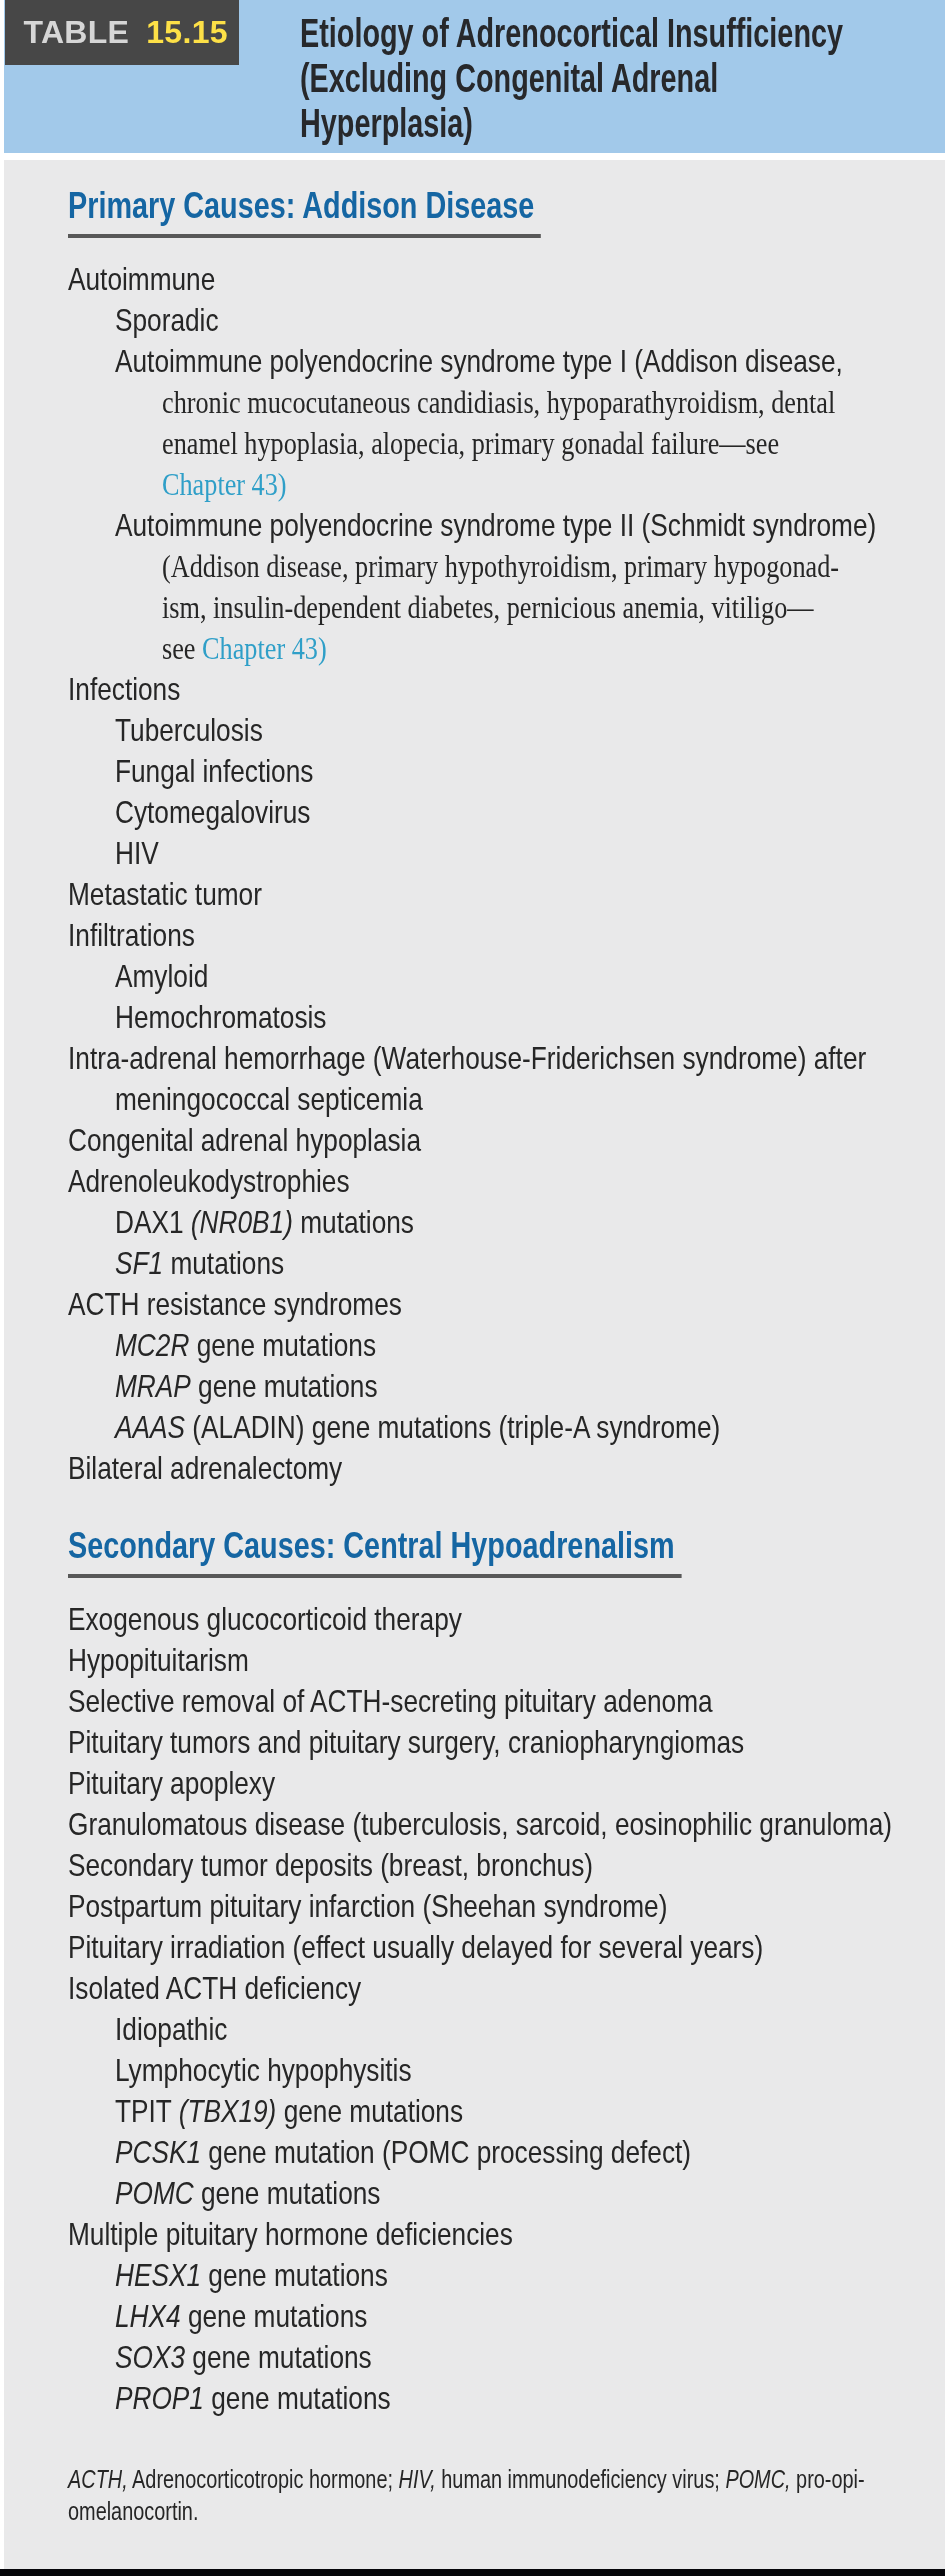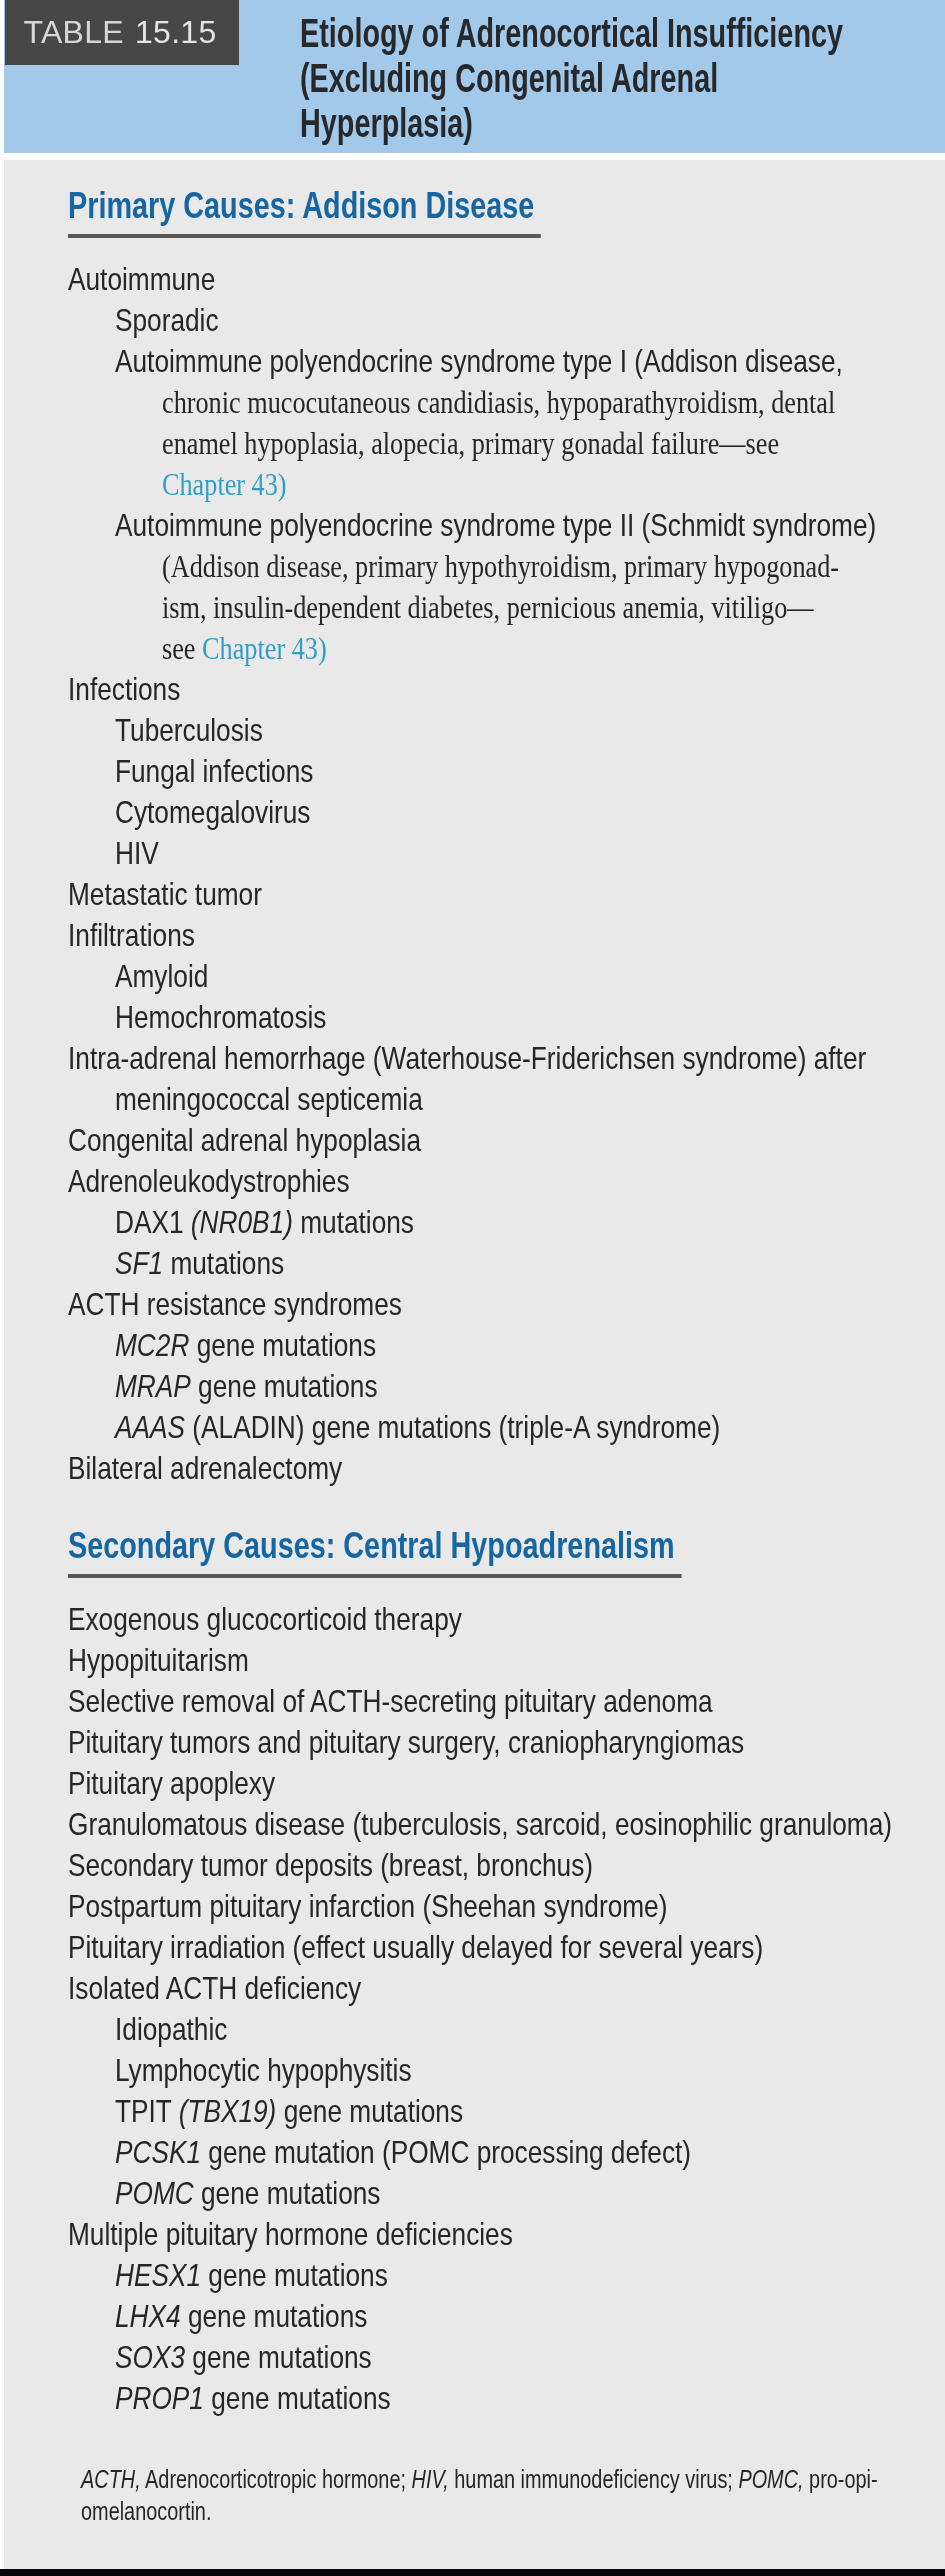--- a/index.html
+++ b/index.html
@@ -4,25 +4,25 @@
 <style>
   html,body{margin:0;padding:0;}
   body{
     width:945px;height:2576px;background:#ffffff;overflow:hidden;
     font-family:"Liberation Sans", sans-serif;
     -webkit-font-smoothing:antialiased;
   }
   .header{margin-left:4.1px;height:153px;background:#a2c9ea;position:relative;}
   .label-box{
     position:absolute;left:1.4px;top:0;width:234px;height:65px;background:#474747;
-    display:flex;align-items:center;box-sizing:border-box;padding-left:18px;gap:11px;
-    font-weight:normal;font-size:32px;letter-spacing:0.3px;
+    display:flex;align-items:center;box-sizing:border-box;padding-left:18px;gap:17px;
+    font-weight:bold;font-size:32px;letter-spacing:0.3px;
   }
   .label-prefix{color:#d6d6d6;}
-  .label-number{color:#e5e5e5;}
+  .label-number{color:#fde047;}
   .title{position:absolute;left:296px;top:11px;}
   .title-line{
     font-weight:bold;font-size:40px;line-height:45px;color:#27282b;
     white-space:nowrap;transform:scaleX(0.72);transform-origin:left center;
   }
   .gap{height:6.9px;background:#ffffff;}
   .bodypanel{
     margin-left:4.1px;height:2409px;background:#e9e9ea;box-sizing:border-box;
     padding:25px 0 0 64px;overflow:hidden;
   }
@@ -31,21 +31,21 @@
   .heading{
     display:inline-block;font-weight:bold;font-size:36px;line-height:41px;color:#1566a3;
     padding-bottom:8.3px;padding-right:8.3px;border-bottom:4.8px solid #585858;white-space:nowrap;
   }
   .row{height:41px;line-height:41px;white-space:nowrap;color:#262626;}
   .rowtext{display:inline-block;transform:scaleX(0.82);transform-origin:left center;font-size:32px;}
   .indent-1{padding-left:47px;}
   .indent-2{padding-left:94px;font-family:Liberation Serif, serif;}
   .i{font-style:italic;}
   .link{color:#2f9fc8;}
-  .footnote{margin-top:44px;margin-left:13px;}
+  .footnote{margin-top:44px;}
   .footnote .row{height:32px;line-height:32px;}
   .footnote .rowtext{font-size:25.5px;transform:scaleX(0.78);}
   .bottom-bar{height:6.9px;background:#06060a;}
 </style>
 </head>
 <body>
 
 <div class="header">
   <div class="label-box">
     <span class="label-prefix">TABLE</span>

